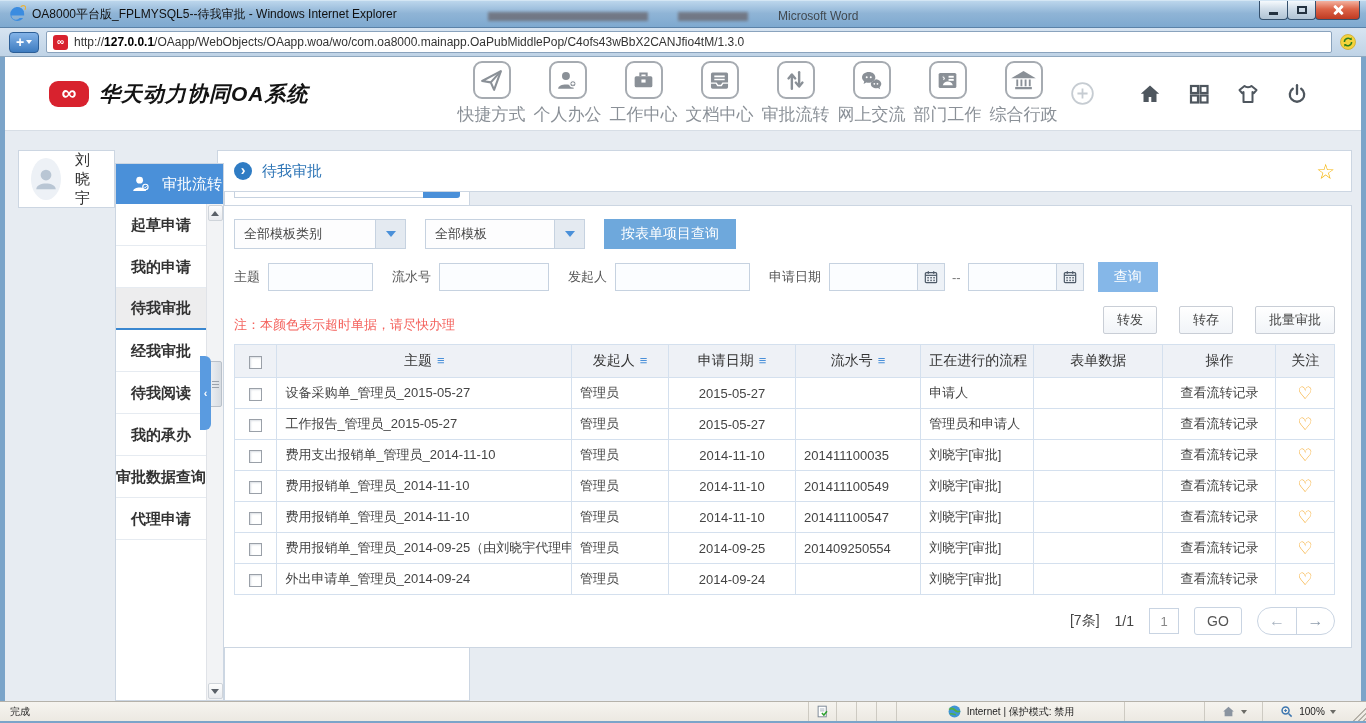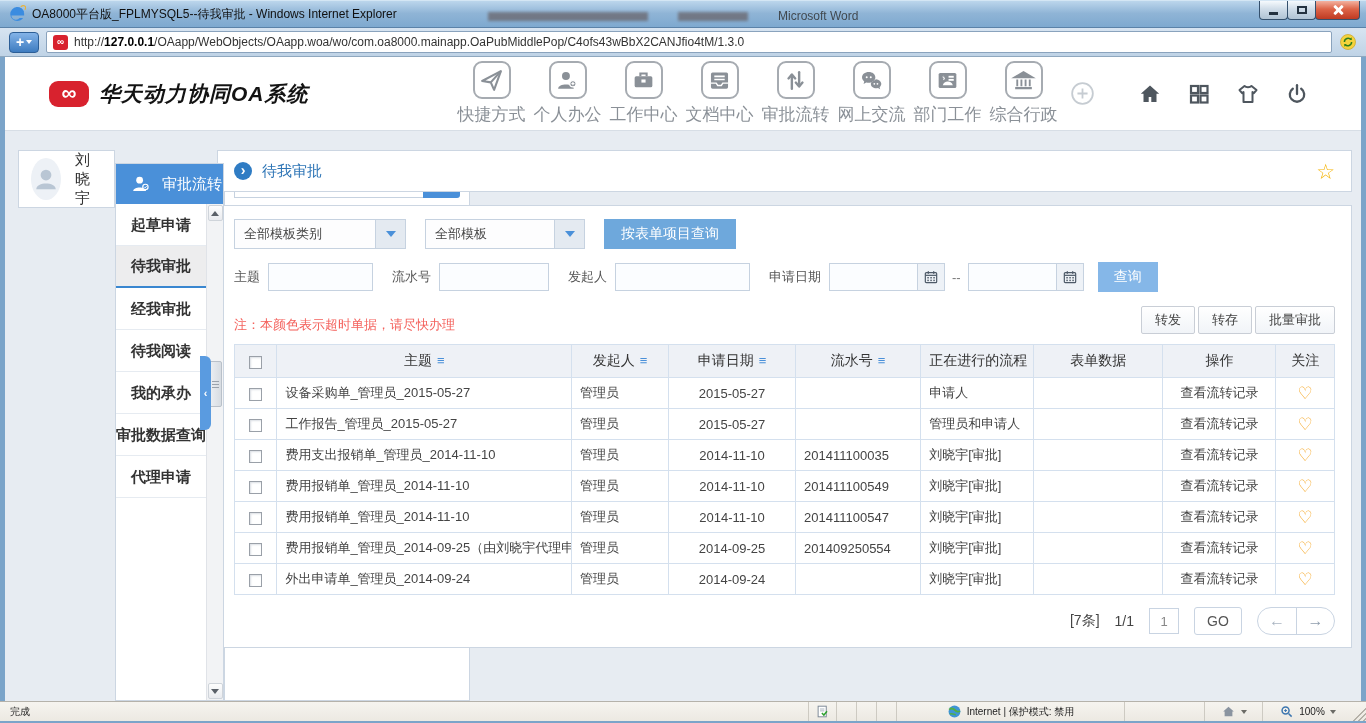--- a/index.html
+++ b/index.html
@@ -98,21 +98,21 @@
   .f-input{height:28px;border:1px solid #c6d2e0;background:#fbfdff;outline:none;padding:0 6px;font-size:13px;color:#333;margin-right:19px}
   .w-subject{width:105px}.w-serial{width:110px}.w-init{width:135px}
   .date-group{display:flex;margin-right:0}
   .date-input{width:88px;margin-right:0;border-right:none}
   .cal-btn{width:28px;height:28px;border:1px solid #c6d2e0;background:#eef2f7;display:flex;align-items:center;justify-content:center;cursor:pointer;color:#4e5a68}
   .cal-btn svg{width:16px;height:16px}
   .date-sep{margin:0 7px;color:#777}
   .btn-query{height:30px;padding:0 16px;margin-left:14px;background:#85b7e8;color:#fff;border:none;font-size:14px;cursor:pointer;font-family:inherit}
   .note-row{display:flex;align-items:flex-end;justify-content:space-between;margin-top:14px}
   .note{font-size:13px;color:#f4615c}
-  .actions{display:flex;gap:3px}
+  .actions{display:flex;gap:22px}
   .btn-plain{height:28px;padding:0 13px;background:linear-gradient(#fff,#f1f4f8);border:1px solid #c9ced6;border-radius:2px;font-size:13px;color:#444;cursor:pointer;font-family:inherit;white-space:nowrap}
   table{margin-top:10px;border-collapse:collapse;width:100%;table-layout:fixed}
   th,td{border:1px solid #d4e0ee;font-size:13px;color:#444;height:31px;padding:0 8px;overflow:hidden;white-space:nowrap}
   th{background:#eef1f6;font-size:14px;color:#333;font-weight:normal;height:33px;text-align:center}
   th .sort{color:#4a90d9;font-style:normal;margin-left:5px;font-size:13px}
   td.c{text-align:center}
   .cb{display:inline-block;width:13px;height:13px;background:#fff;border:1px solid #9aa0a8;box-shadow:inset 1px 1px 2px #dbdfe4;vertical-align:middle;cursor:pointer}
   .heart{color:#f5a623;font-size:17px;cursor:pointer;line-height:1}
   .action-link{cursor:pointer}
   .pagination{display:flex;align-items:center;justify-content:flex-end;gap:15px;margin-top:12px;font-size:14px;color:#444}
@@ -334,20 +334,21 @@
                 <circle cx="10.5" cy="7.8" r="3.7"></circle>
                 <path d="M3.5 19.6c0-5.2 14-5.2 14 0z"></path>
                 <circle cx="16.8" cy="15.2" r="2.9" fill="#4a90d9" stroke="#fff" stroke-width="1.3"></circle>
                 <path d="m15.6 15.2 1 1 1.6-1.9" stroke="#fff" stroke-width="1" fill="none"></path>
               </svg>
           </span>
           <span>审批流转</span>
         </div>
         <div id="menu-list">
             <div class="menu-item">起草申请</div>
+            <div class="menu-item">我的申请</div>
             <div class="menu-item active">待我审批</div>
             <div class="menu-item">经我审批</div>
             <div class="menu-item">待我阅读</div>
             <div class="menu-item">我的承办</div>
             <div class="menu-item">审批数据查询</div>
             <div class="menu-item">代理申请</div>
           </div>
         <div class="menu-scrollbar">
           <span class="sb-btn">
               <i class="tri-up-s"></i>

